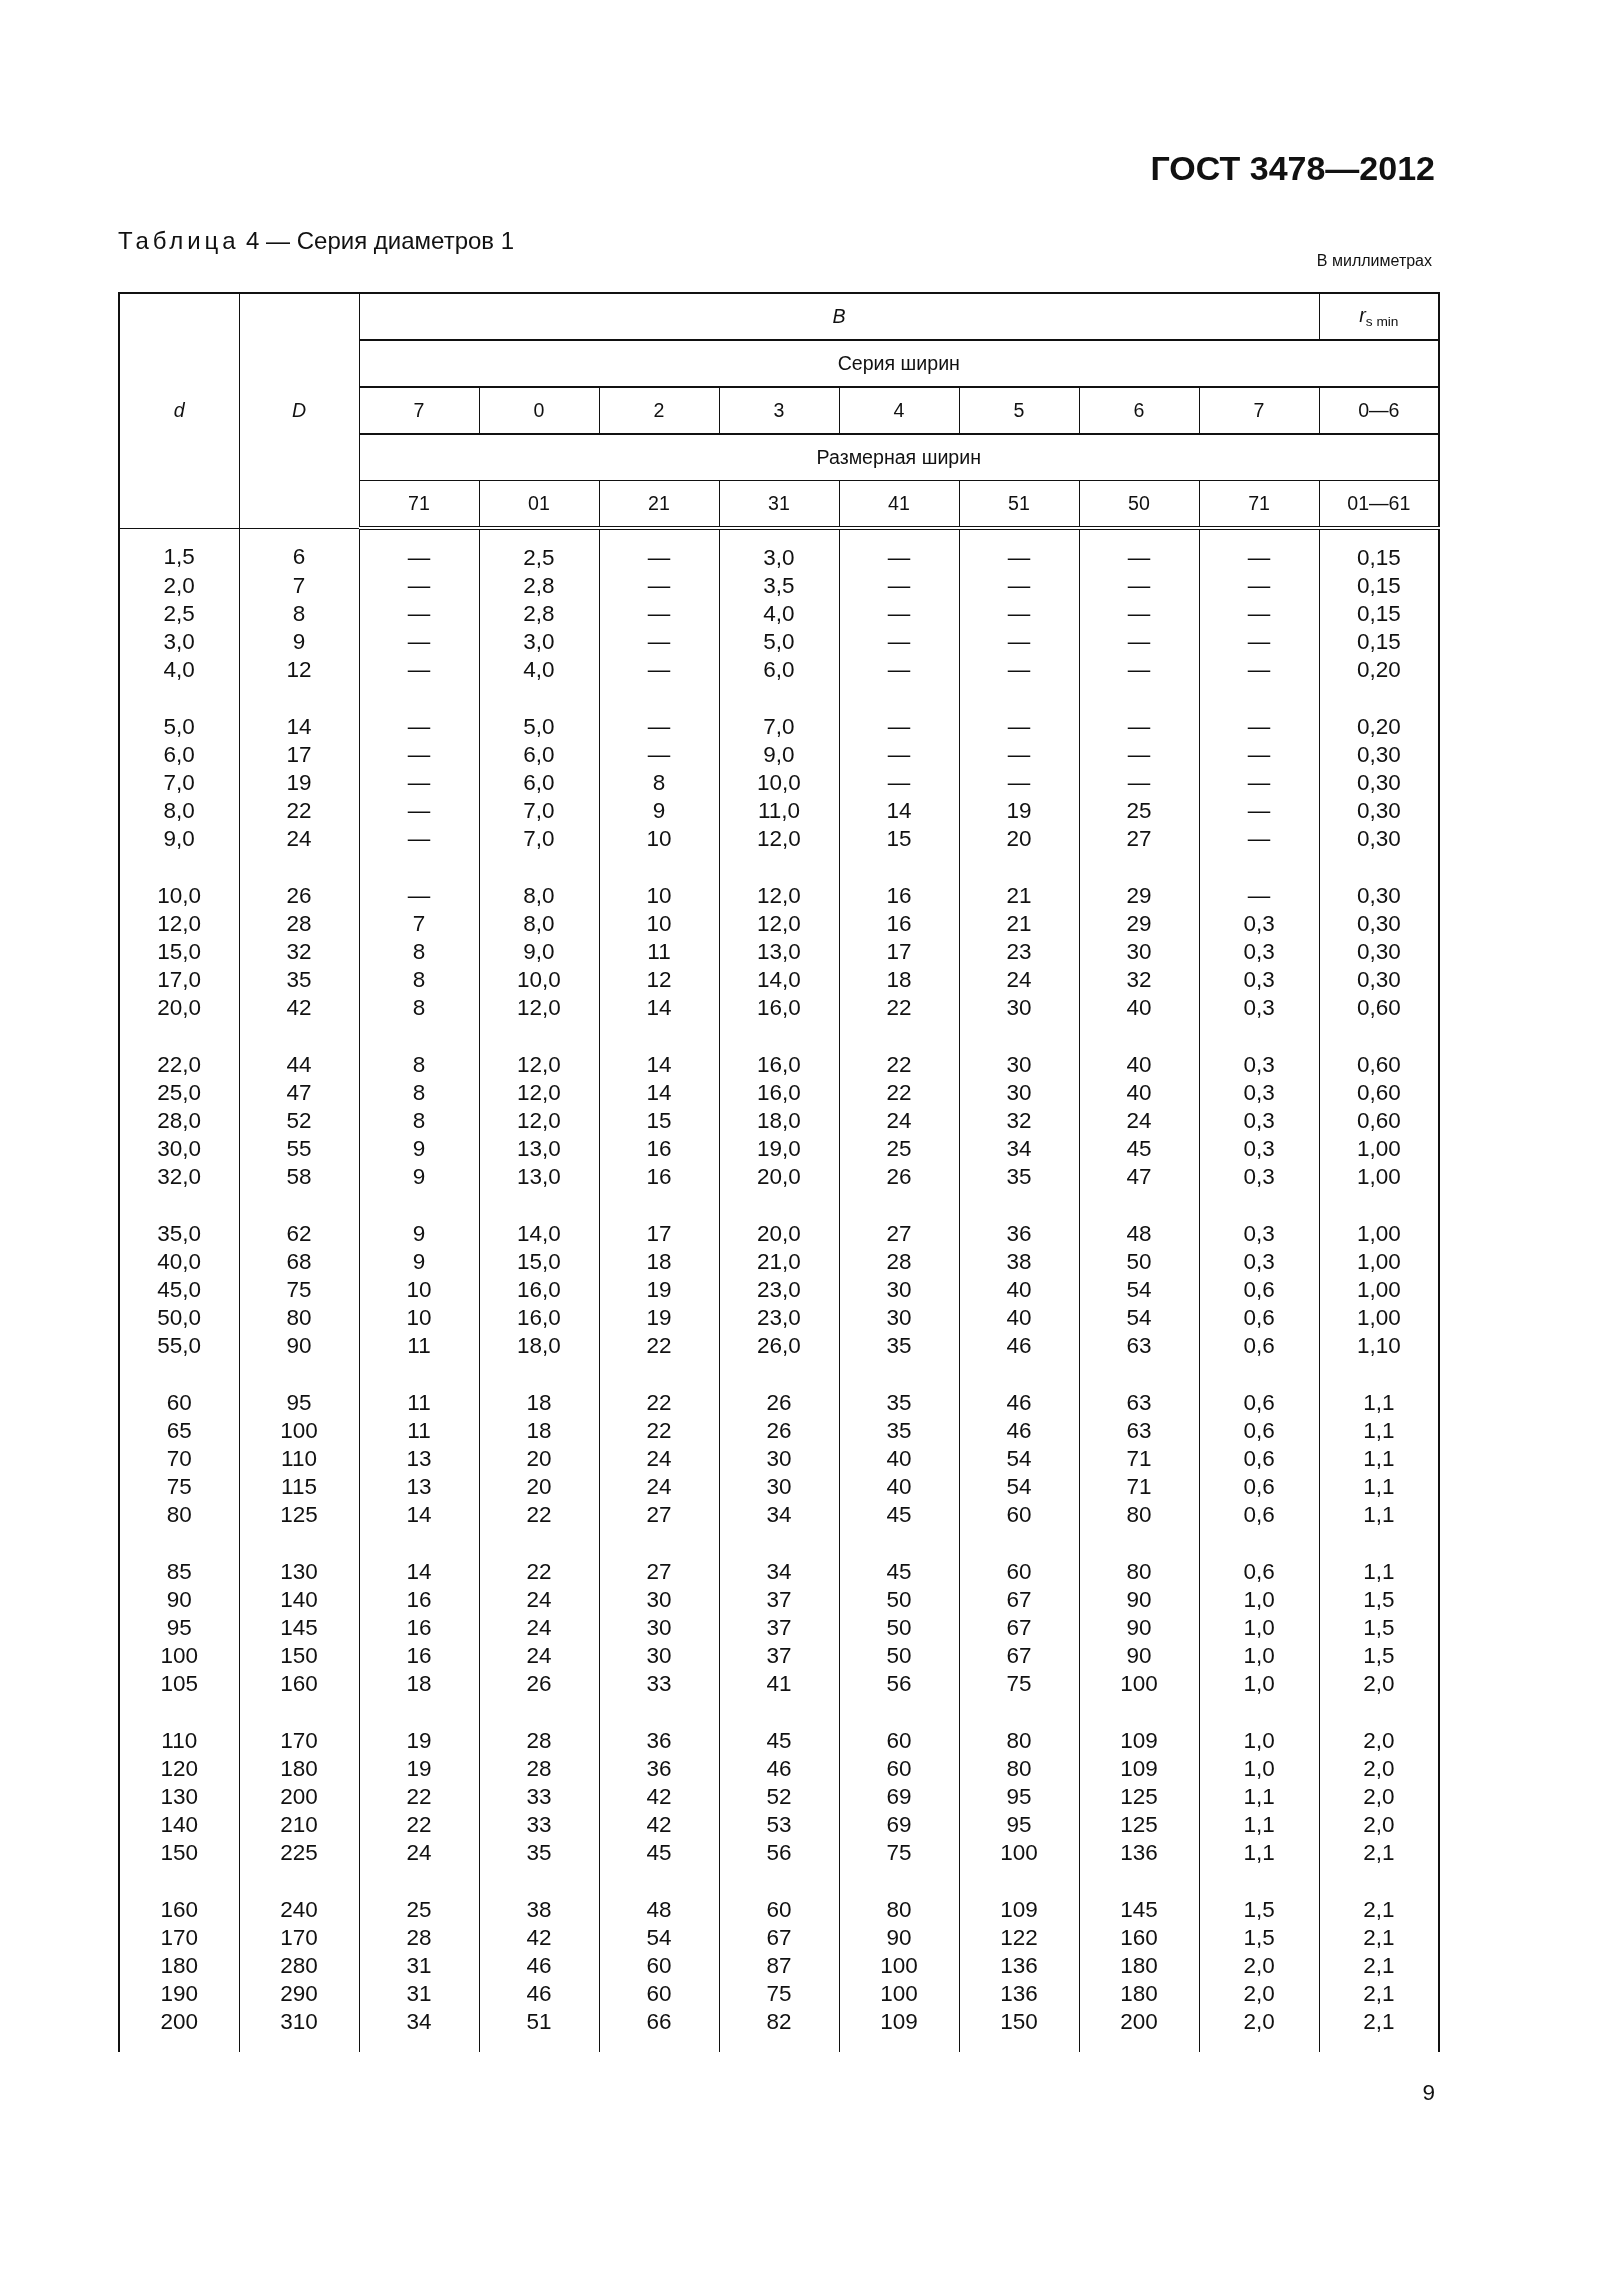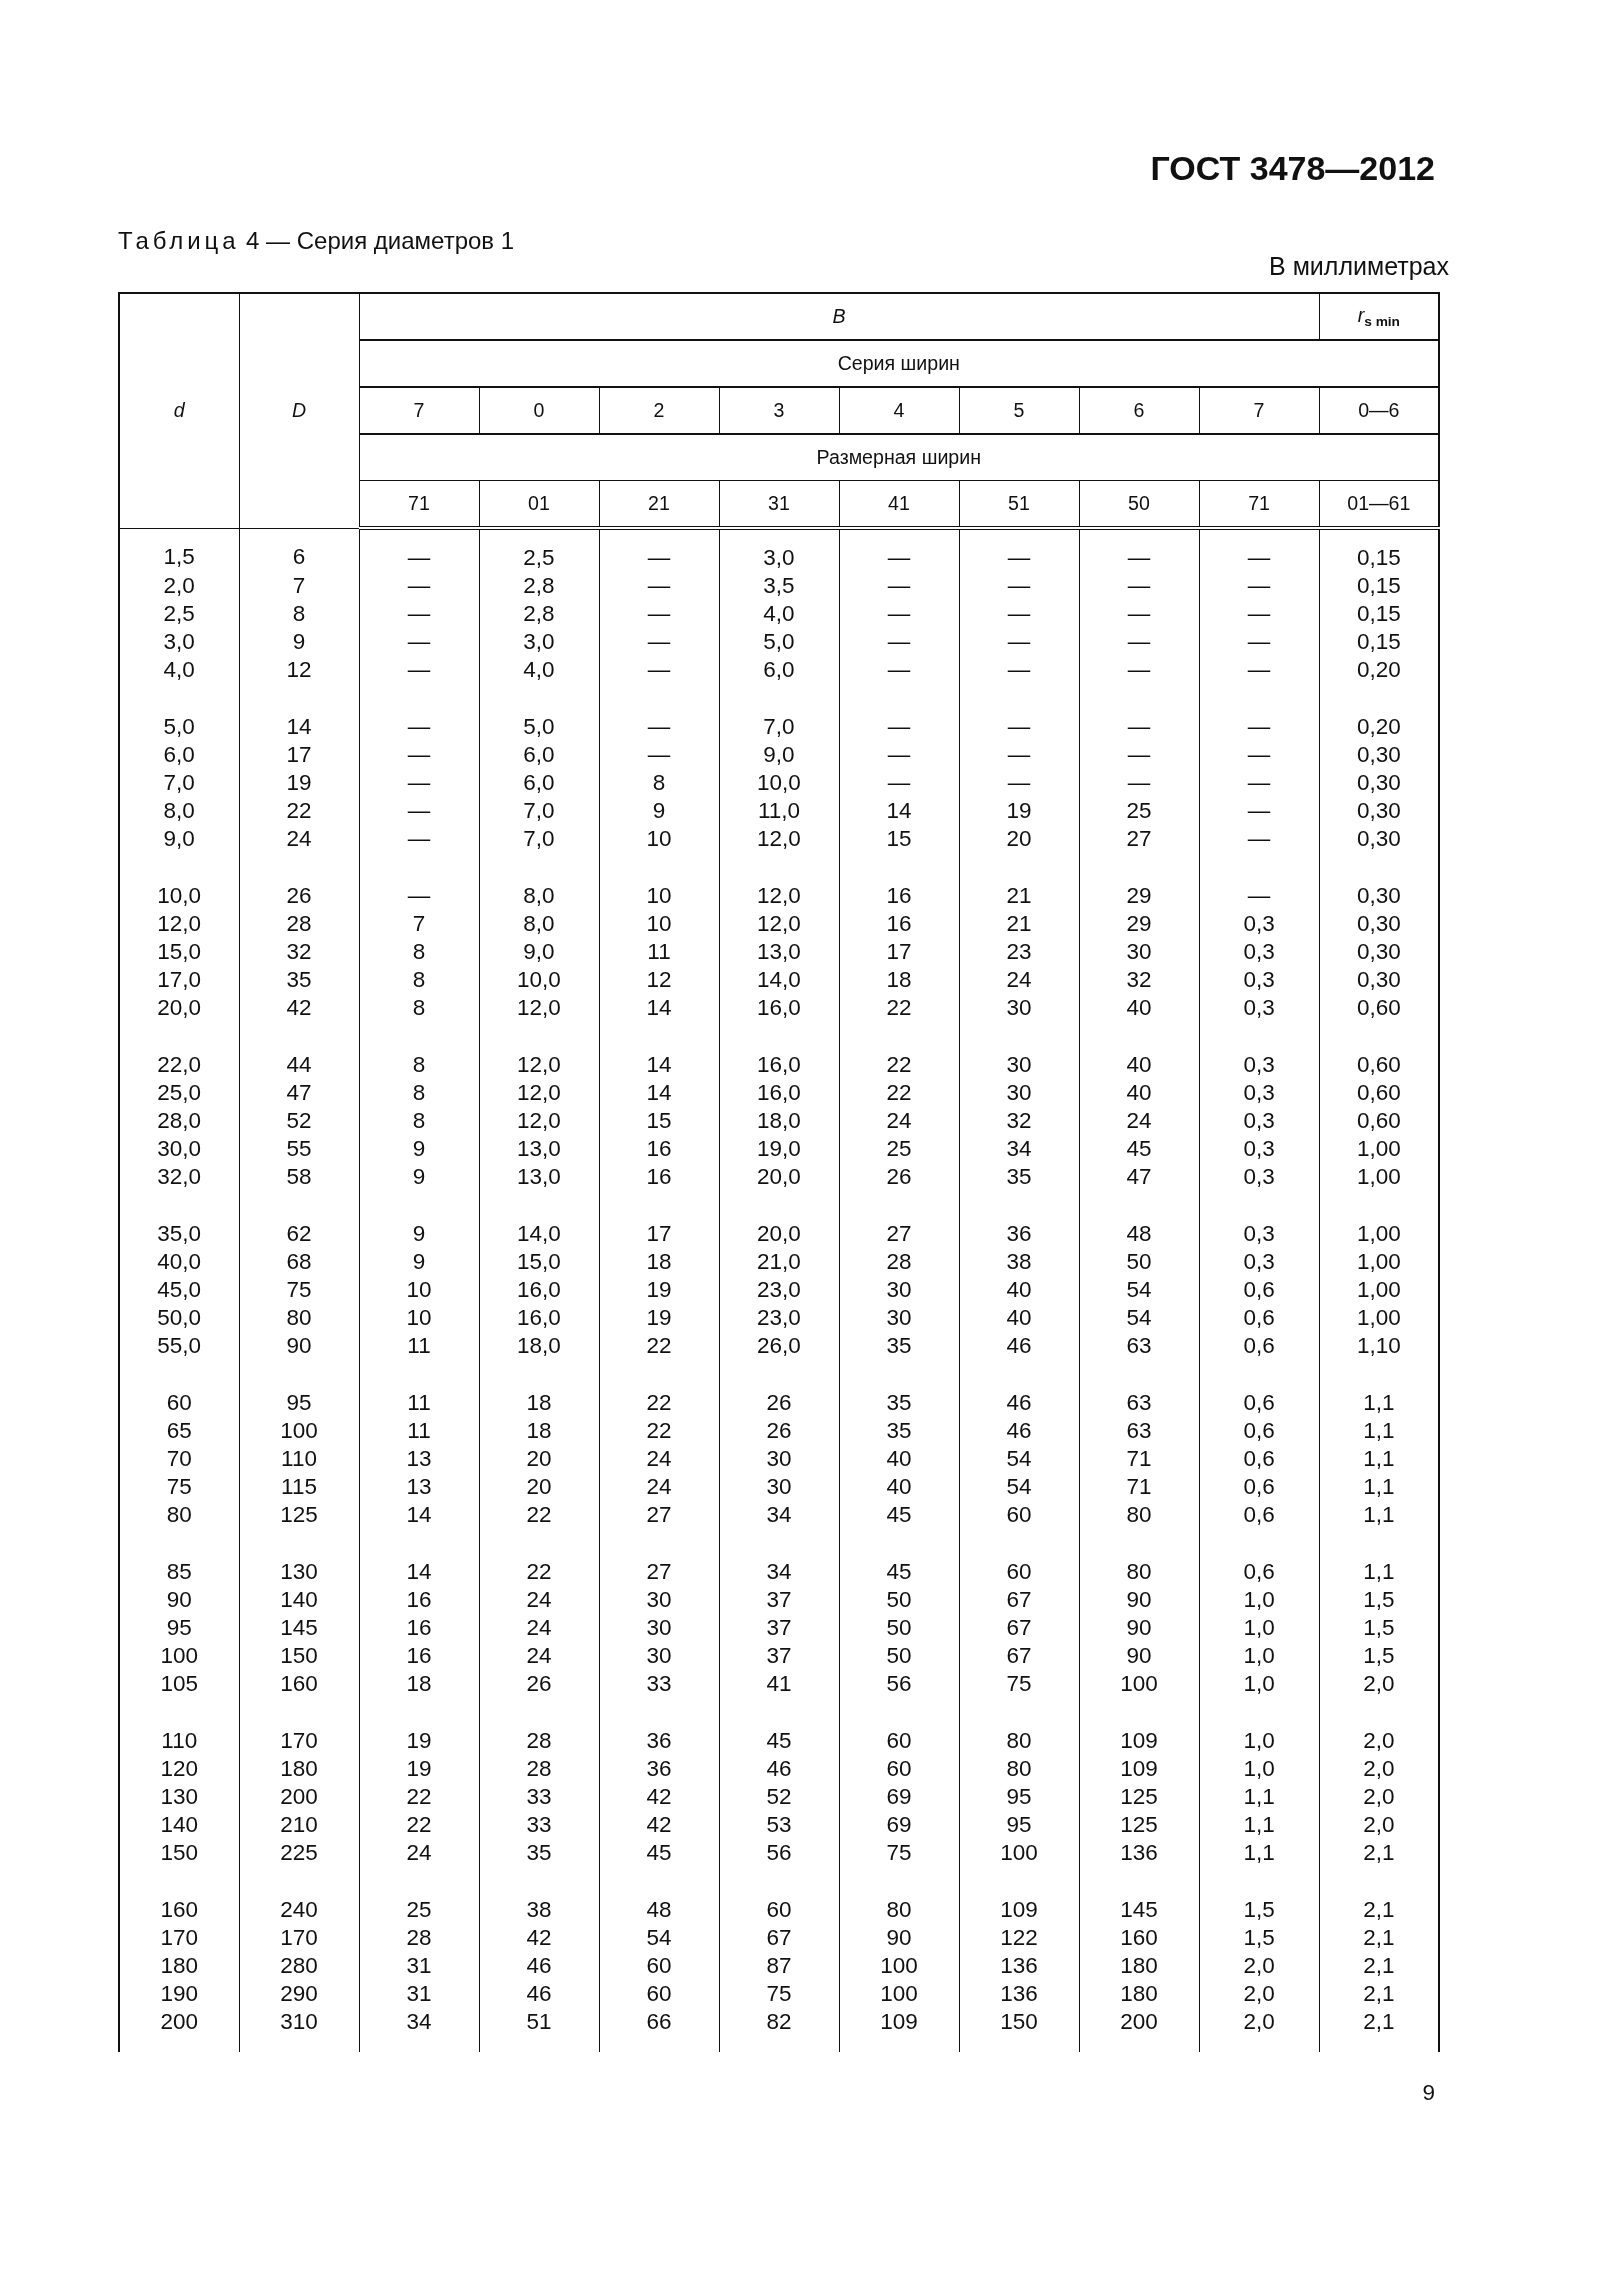--- a/index.html
+++ b/index.html
@@ -1,29 +1,29 @@
 <!DOCTYPE html>
 <html><head>
 <meta charset="utf-8">
 <style>
   html,body{margin:0;padding:0;background:#fff;}
   body{width:1621px;height:2293px;position:relative;font-family:"Liberation Sans",sans-serif;color:#111;overflow:hidden;}
   .doc-code{position:absolute;right:186px;top:149px;font-weight:bold;font-size:34px;}
   .caption{position:absolute;left:118px;top:227px;font-size:24px;}
   .caption .spaced{letter-spacing:3.9px;}
-  .units{position:absolute;right:172px;top:252px;font-size:25px;text-align:center;}
+  .units{position:absolute;right:189px;top:252px;font-size:16px;text-align:center;}
   .page-num{position:absolute;right:186px;top:2080px;font-size:22.5px;}
   table{position:absolute;left:118px;top:292px;width:1317px;border-collapse:collapse;table-layout:fixed;font-size:19.6px;}
   col.c{width:120px;}
   th{font-weight:normal;border:1.5px solid #111;height:45px;padding:0;text-align:center;vertical-align:middle;}
   th.thick-b{border-bottom:2.9px solid #111;}
   th.thick-t{border-top:2.9px solid #111;}
   table{border:2.9px solid #111;}
   .ital{font-style:italic;}
-  .sub{font-size:13.7px;vertical-align:-3.9px;font-weight:bold;}
+  .sub{font-size:13.7px;vertical-align:-3.9px;}
   thead tr:last-child th{border-bottom:4.9px double #111;}
   tbody td{border-left:1.5px solid #111;border-right:1.5px solid #111;text-align:center;padding:0;font-size:22.5px;line-height:28px;height:28px;vertical-align:middle;}
   tbody tr.gap td{height:57px;vertical-align:bottom;padding-bottom:0;}
   tbody tr.gap td span{display:block;height:28px;line-height:28px;}
   tbody tr.first td{padding-top:13.7px;}
   tbody tr.last td{height:44px;vertical-align:top;}
   table{border-bottom:none;}
 </style>
 </head>
 <body>

